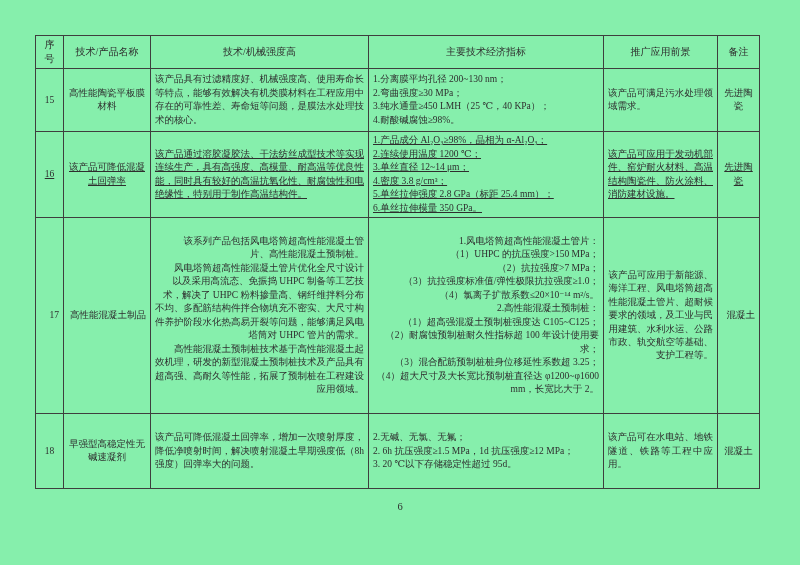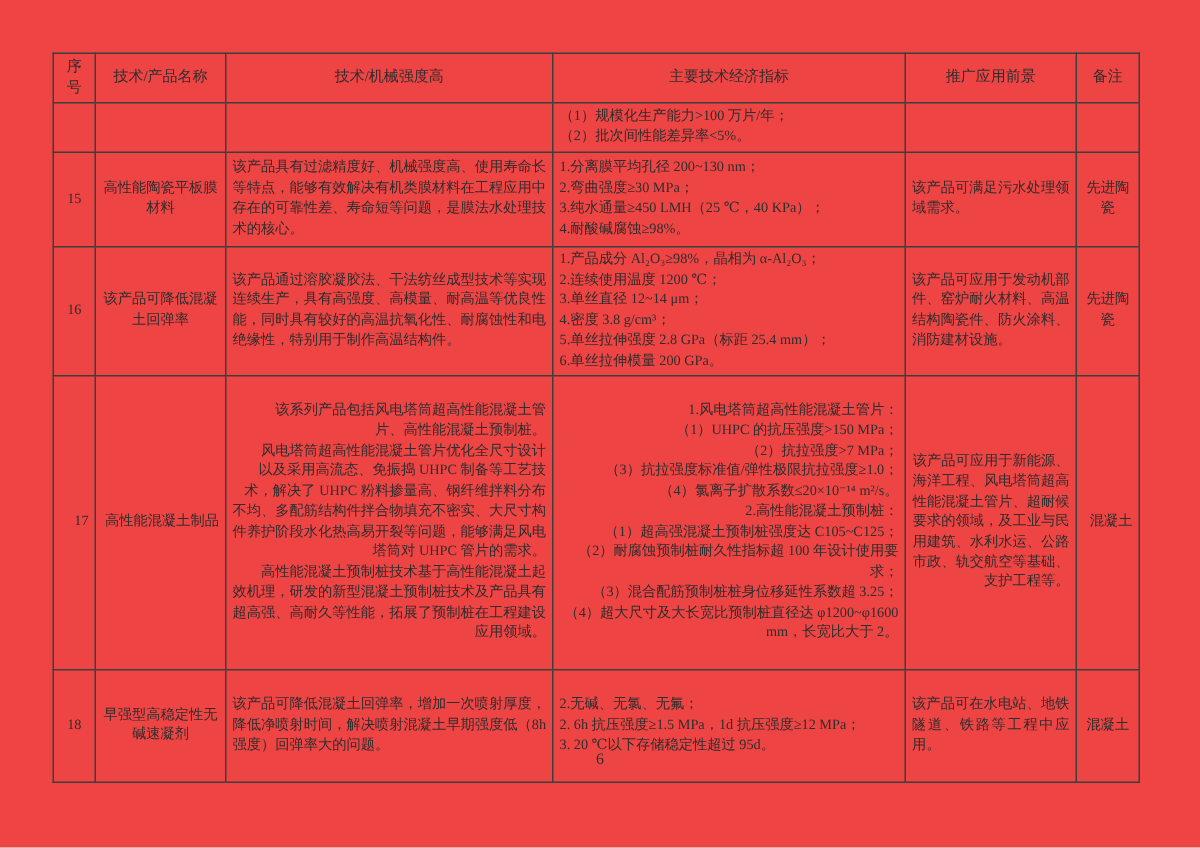--- a/index.html
+++ b/index.html
@@ -1,32 +1,32 @@
 <!DOCTYPE html>
 <html><head>
 <meta charset="utf-8">
 <style>
   html,body{margin:0;padding:0;background:#ffffff;}
   body{width:800px;height:565px;font-family:"Liberation Serif","DejaVu Serif",serif;color:#2e2e2e;}
-  .page{position:relative;width:800px;height:565px;background:#ef4444;overflow:hidden;}
+  .page{position:relative;width:800px;height:565px;background:#86efac;overflow:hidden;}
   table.doc{position:absolute;left:35px;top:35px;width:724px;border-collapse:collapse;table-layout:fixed;}
   .doc th,.doc td{border:1px solid #3e3e3e;padding:2px 4px;font-size:9.5px;line-height:1.42;vertical-align:middle;font-weight:normal;word-break:break-all;}
   .doc th{text-align:center;font-size:10px;height:20px;}
   .c-seq{text-align:center;}
   .c-name{text-align:center;padding:2px 6px;}
   .c-intro{text-align:justify;}
   .c-intro p{margin:0;}
   .c-intro p.indent{text-indent:2em;}
   .c-ind{text-align:left;vertical-align:middle;}
   .c-ind .line{margin:0;}
   .c-pros{text-align:justify;}
   .c-rem{text-align:center;}
   tr.h-a td{height:28px;}
   tr.h-15 td{height:58px;}
-  tr.h-16 td{height:80px;}
+  tr.h-16 td{height:80px;text-decoration:underline;}
   tr.h-17 td{height:191px;text-align:right;}
   tr.h-18 td{height:70px;}
   .pagenum{position:absolute;left:0;right:0;top:501px;text-align:center;font-size:10.5px;color:#2e2e2e;}
 </style>
 </head>
 <body>
 
 <div class="page">
   <table class="doc">
     <colgroup>
@@ -42,31 +42,20 @@
         <th>序号</th>
         <th>技术/产品名称</th>
         <th>技术/机械强度高</th>
         <th>主要技术经济指标</th>
         <th>推广应用前景</th>
         <th>备注</th>
       </tr>
     </thead>
     <tbody>
 
-      <tr class="h-a">
-        <td class="c-seq"></td>
-        <td class="c-name"></td>
-        <td class="c-intro"></td>
-        <td class="c-ind">
-          <div class="line">（1）规模化生产能力&gt;100 万片/年；</div>
-          <div class="line">（2）批次间性能差异率&lt;5%。</div>
-        </td>
-        <td class="c-pros"></td>
-        <td class="c-rem"></td>
-      </tr>
 
       <tr class="h-15">
         <td class="c-seq">15</td>
         <td class="c-name">高性能陶瓷平板膜材料</td>
         <td class="c-intro">
           <p>该产品具有过滤精度好、机械强度高、使用寿命长等特点，能够有效解决有机类膜材料在工程应用中存在的可靠性差、寿命短等问题，是膜法水处理技术的核心。</p>
         </td>
         <td class="c-ind">
           <div class="line">1.分离膜平均孔径 200~130 nm；</div>
           <div class="line">2.弯曲强度≥30 MPa；</div>
@@ -82,21 +71,21 @@
         <td class="c-name">该产品可降低混凝土回弹率</td>
         <td class="c-intro">
           <p>该产品通过溶胶凝胶法、干法纺丝成型技术等实现连续生产，具有高强度、高模量、耐高温等优良性能，同时具有较好的高温抗氧化性、耐腐蚀性和电绝缘性，特别用于制作高温结构件。</p>
         </td>
         <td class="c-ind">
           <div class="line">1.产品成分 Al₂O₃≥98%，晶相为 α-Al₂O₃；</div>
           <div class="line">2.连续使用温度 1200 ℃；</div>
           <div class="line">3.单丝直径 12~14 μm；</div>
           <div class="line">4.密度 3.8 g/cm³；</div>
           <div class="line">5.单丝拉伸强度 2.8 GPa（标距 25.4 mm）；</div>
-          <div class="line">6.单丝拉伸模量 200 GPa。</div>
+          <div class="line">6.单丝拉伸模量 350 GPa。</div>
         </td>
         <td class="c-pros">该产品可应用于发动机部件、窑炉耐火材料、高温结构陶瓷件、防火涂料、消防建材设施。</td>
         <td class="c-rem">先进陶瓷</td>
       </tr>
 
       <tr class="h-17">
         <td class="c-seq">17</td>
         <td class="c-name">高性能混凝土制品</td>
         <td class="c-intro">
           <p class="indent">该系列产品包括风电塔筒超高性能混凝土管片、高性能混凝土预制桩。</p>

